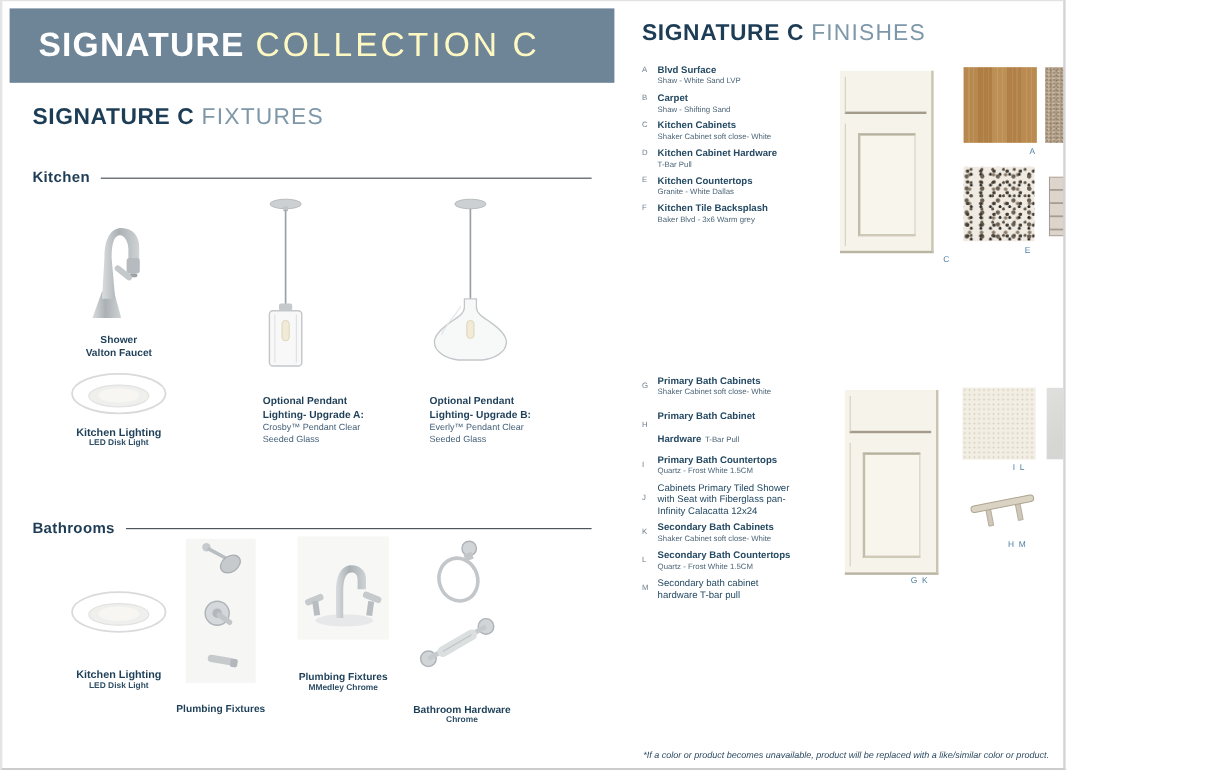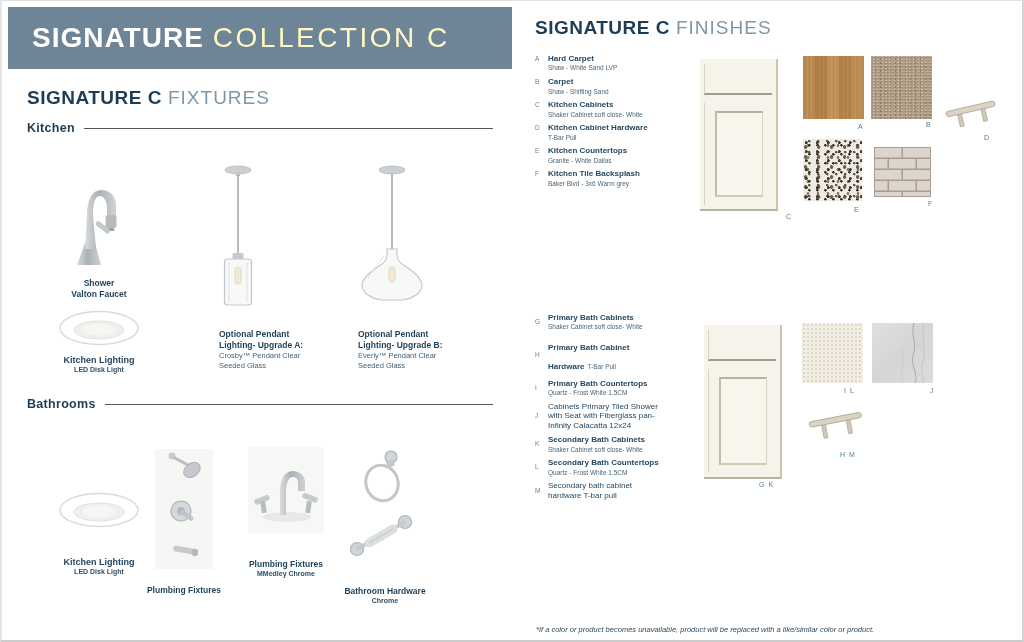--- a/index.html
+++ b/index.html
@@ -1,32 +1,32 @@
 <!DOCTYPE html>
 <html><head>
 <meta charset="utf-8">
 <style>
   * { margin:0; padding:0; box-sizing:border-box; }
   html,body { width:1024px; height:642px; background:#fff; font-family:"Liberation Sans", sans-serif; }
-  .canvas { position:relative; width:1024px; height:642px; background:#fff; overflow:hidden;
+  .canvas { position:relative; width:888px; height:642px; background:#fff; overflow:hidden;
             border-right:2px solid #d4d4d4; border-bottom:2px solid #cicaca; border-bottom:2px solid #cccccc;
             border-top:1px solid #e2e2e2; border-left:2px solid #e4e4e4; }
   .abs { position:absolute; }
 
   
   .banner { left:6px; top:6px; width:504px; height:62px; background:#6e8497; color:#fff;
             display:flex; align-items:center; padding-left:24px; }
   .banner .b-bold  { font-size:28px; font-weight:700; letter-spacing:1px; }
   .banner .b-light { font-size:28px; font-weight:300; letter-spacing:2.5px; color:#fef9c3; margin-left:9px; }
 
   .page-heading { display:flex; align-items:baseline; }
   .ph-bold  { font-size:19px; font-weight:700; color:#1d3d56; letter-spacing:.5px; }
   .ph-light { font-size:19px; font-weight:400; color:#7e98a9; letter-spacing:1px; margin-left:6px; }
 
-  .sec-head { display:flex; align-items:center; gap:9px; }
+  .sec-head { display:flex; align-items:center; gap:9px;margin-top:20px; }
   .sec-label { font-size:12.5px; font-weight:600; color:#1e3c55; letter-spacing:.3px; white-space:nowrap; }
   .sec-rule { flex:1; height:1px; background:#50565c; }
 
   
   .fig-label { text-align:center; color:#1e3f58; line-height:1.25; }
   .fl-title { display:block; font-size:8.5px; font-weight:700; }
   .fl-sub   { display:block; font-size:7px;  font-weight:600; color:#2f4f66; }
   .pend-label { color:#1e3f58; line-height:1.3; }
   .pl-title { display:block; font-size:8.5px; font-weight:700; }
   .pl-sub   { display:block; font-size:7.5px; font-weight:400; color:#44617a; }
@@ -158,21 +158,21 @@
       <rect x="29" y="104" width="6" height="15" rx="3" fill="#f1ead6" stroke="#ddd3b9" stroke-width=".8"></rect>
       <path d="M24,92 C20,100 12,106 8,116" fill="none" stroke="#e2e5e6" stroke-width="1"></path>
     </svg>
     <div class="abs pend-label" style="left:356px;top:328px;width:112px;">
       <span class="pl-title">Optional Pendant</span>
       <span class="pl-title">Lighting- Upgrade B:</span>
       <span class="pl-sub">Everly™ Pendant Clear</span>
       <span class="pl-sub">Seeded Glass</span>
     </div>
 
-    <div class="abs sec-head" style="left:25px;top:396px;width:466px;">
+    <div class="abs sec-head" style="left:25px;top:412px;width:466px;">
       <span class="sec-label">Bathrooms</span>
       <span class="sec-rule"></span>
     </div>
 
     <svg class="abs" style="left:55px;top:487px;" width="84" height="44" viewBox="0 0 84 44">
       <ellipse cx="42" cy="22" rx="39" ry="16.5" fill="#ffffff" stroke="#d9dadb" stroke-width="1.5"></ellipse>
       <ellipse cx="42" cy="24" rx="25" ry="9" fill="#efefed" stroke="#e2e2e0" stroke-width="1"></ellipse>
       <ellipse cx="42" cy="23.5" rx="17" ry="6" fill="#f7f6f2"></ellipse>
     </svg>
     <div class="abs fig-label" style="left:37px;top:556px;width:120px;">
@@ -234,21 +234,21 @@
 
     <div class="abs page-heading" style="left:21px;top:16px;">
       <span class="ph-bold">SIGNATURE C</span>
       <span class="ph-light">FINISHES</span>
     </div>
 
     <div class="abs fin-list" style="left:21px;top:53px;">
       <div class="fin-item">
         <span class="fin-letter">A</span>
         <span class="fin-text">
-            <span class="fin-title">Hard Carpet</span>
+            <span class="fin-title">Blvd Surface</span>
             <span class="fin-sub">Shaw - White Sand LVP</span>
           </span>
       </div>
       <div class="fin-item">
         <span class="fin-letter">B</span>
         <span class="fin-text">
             <span class="fin-title">Carpet</span>
             <span class="fin-sub">Shaw - Shifting Sand</span>
           </span>
       </div>

